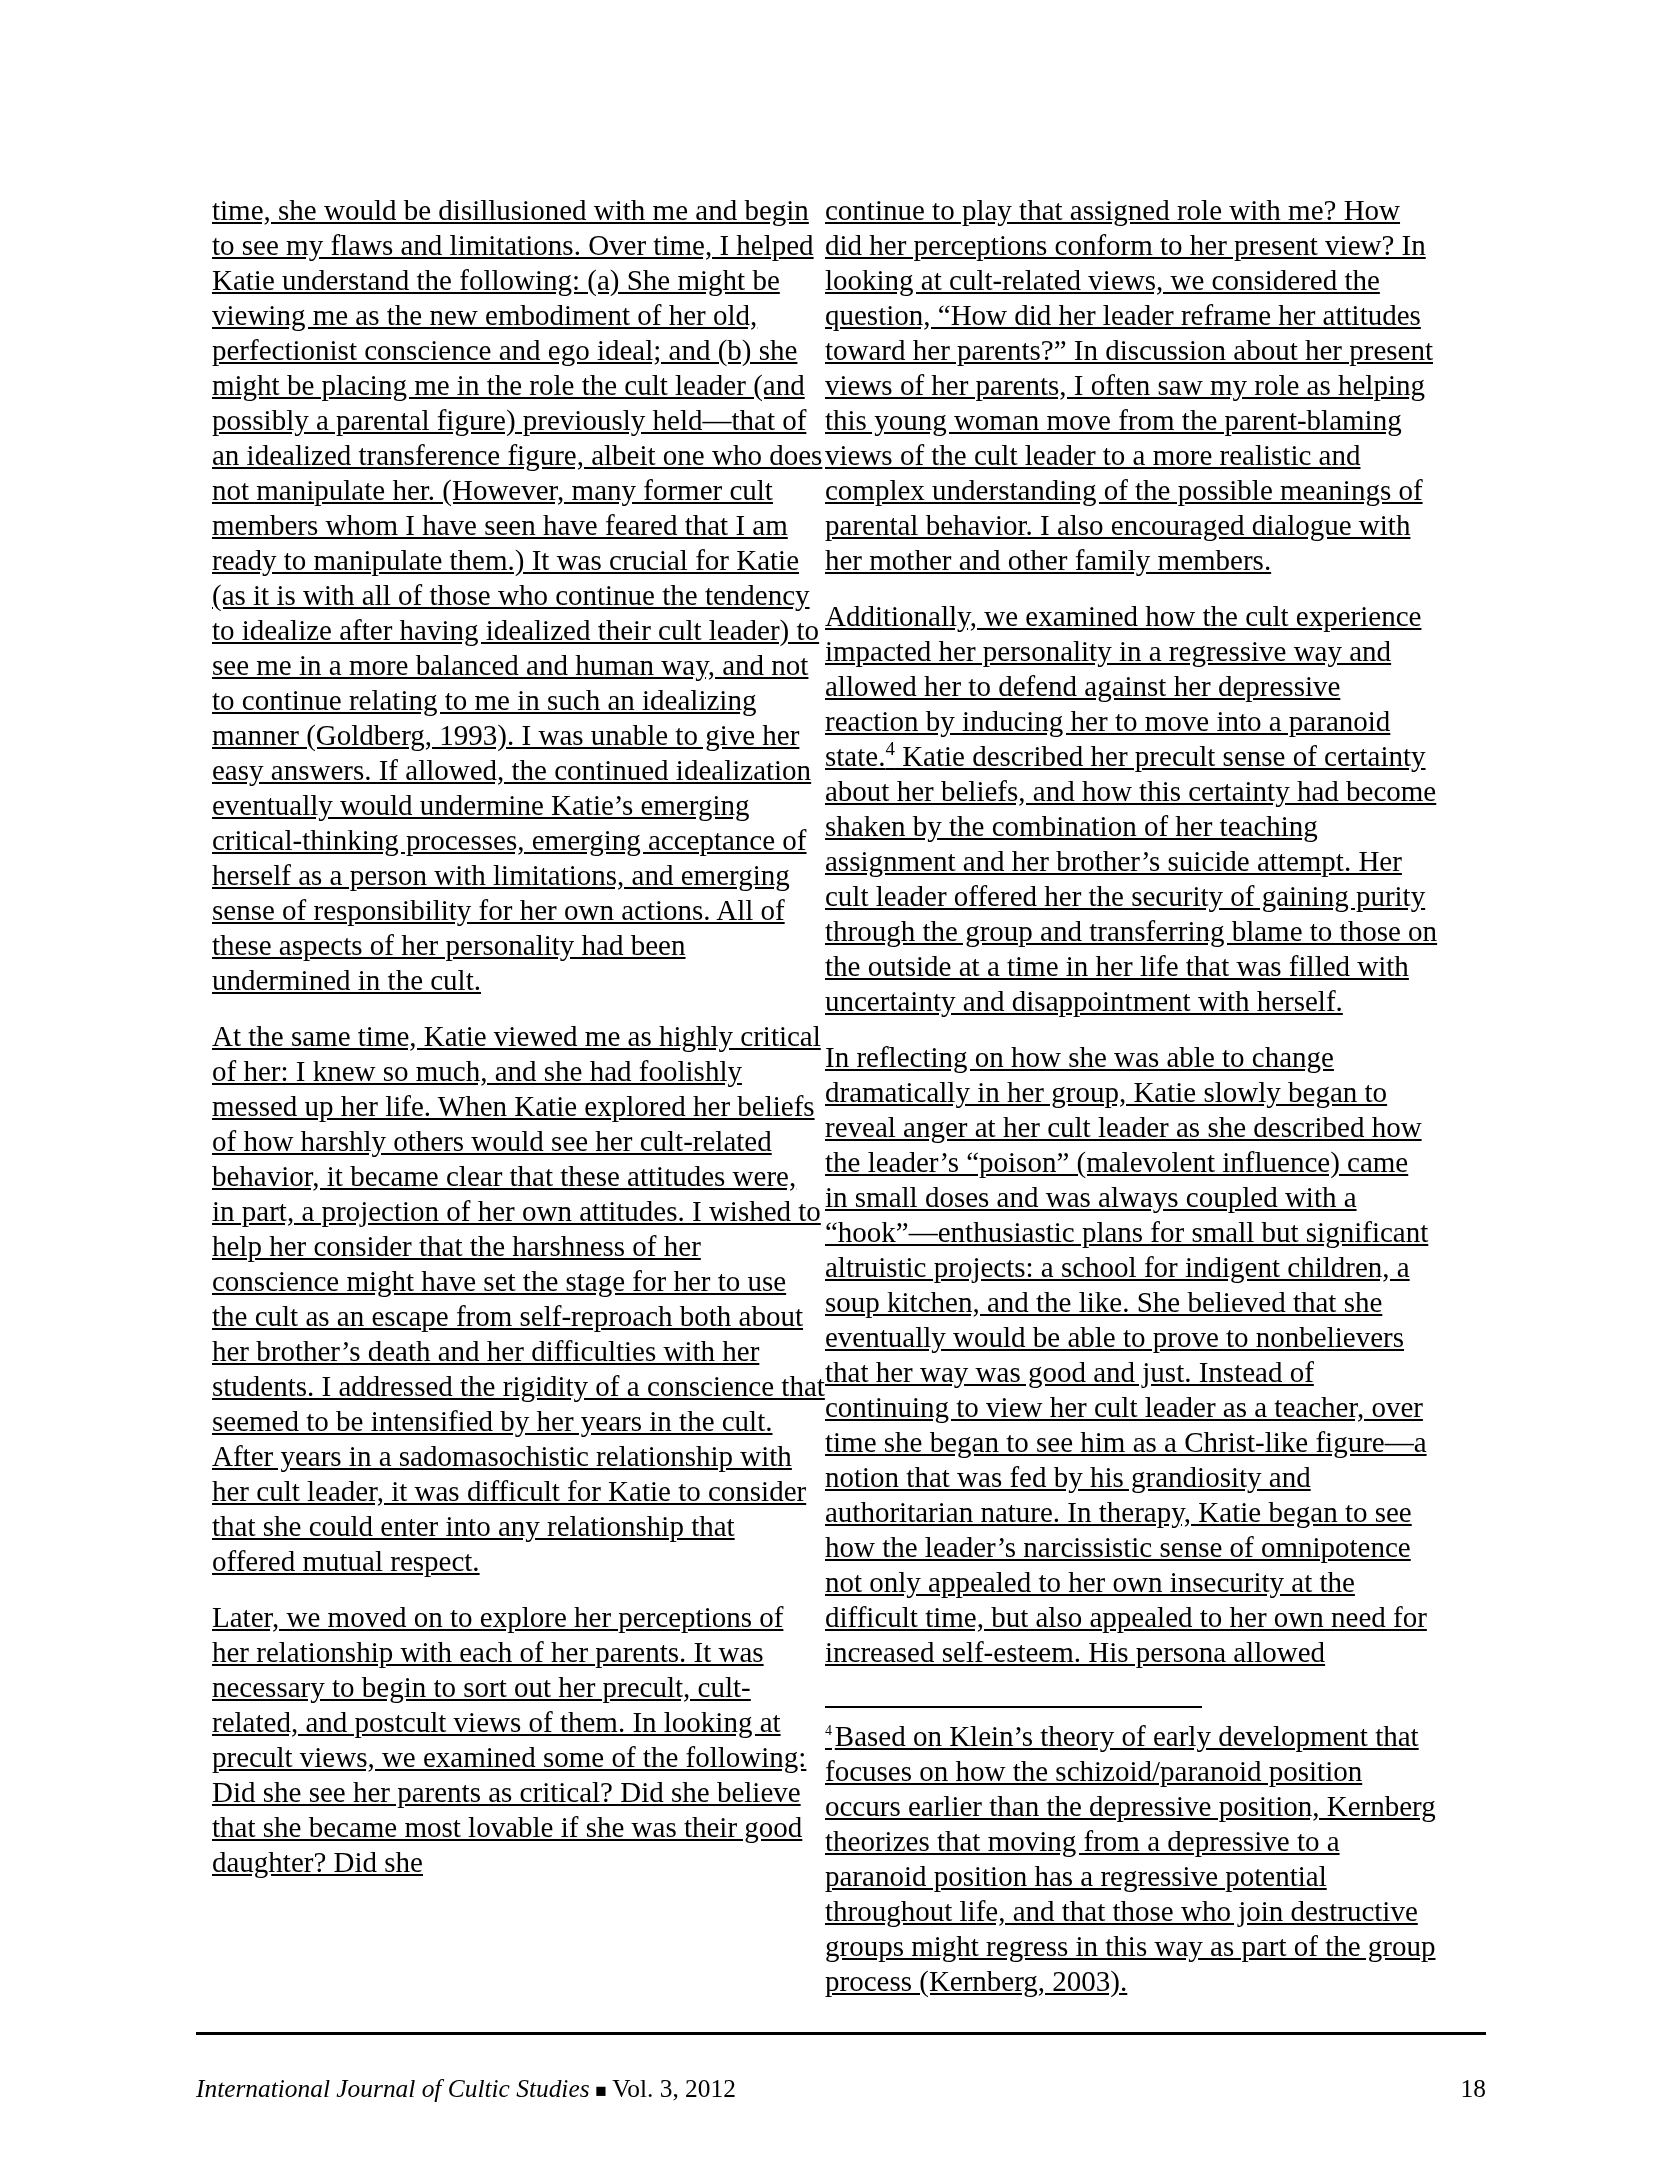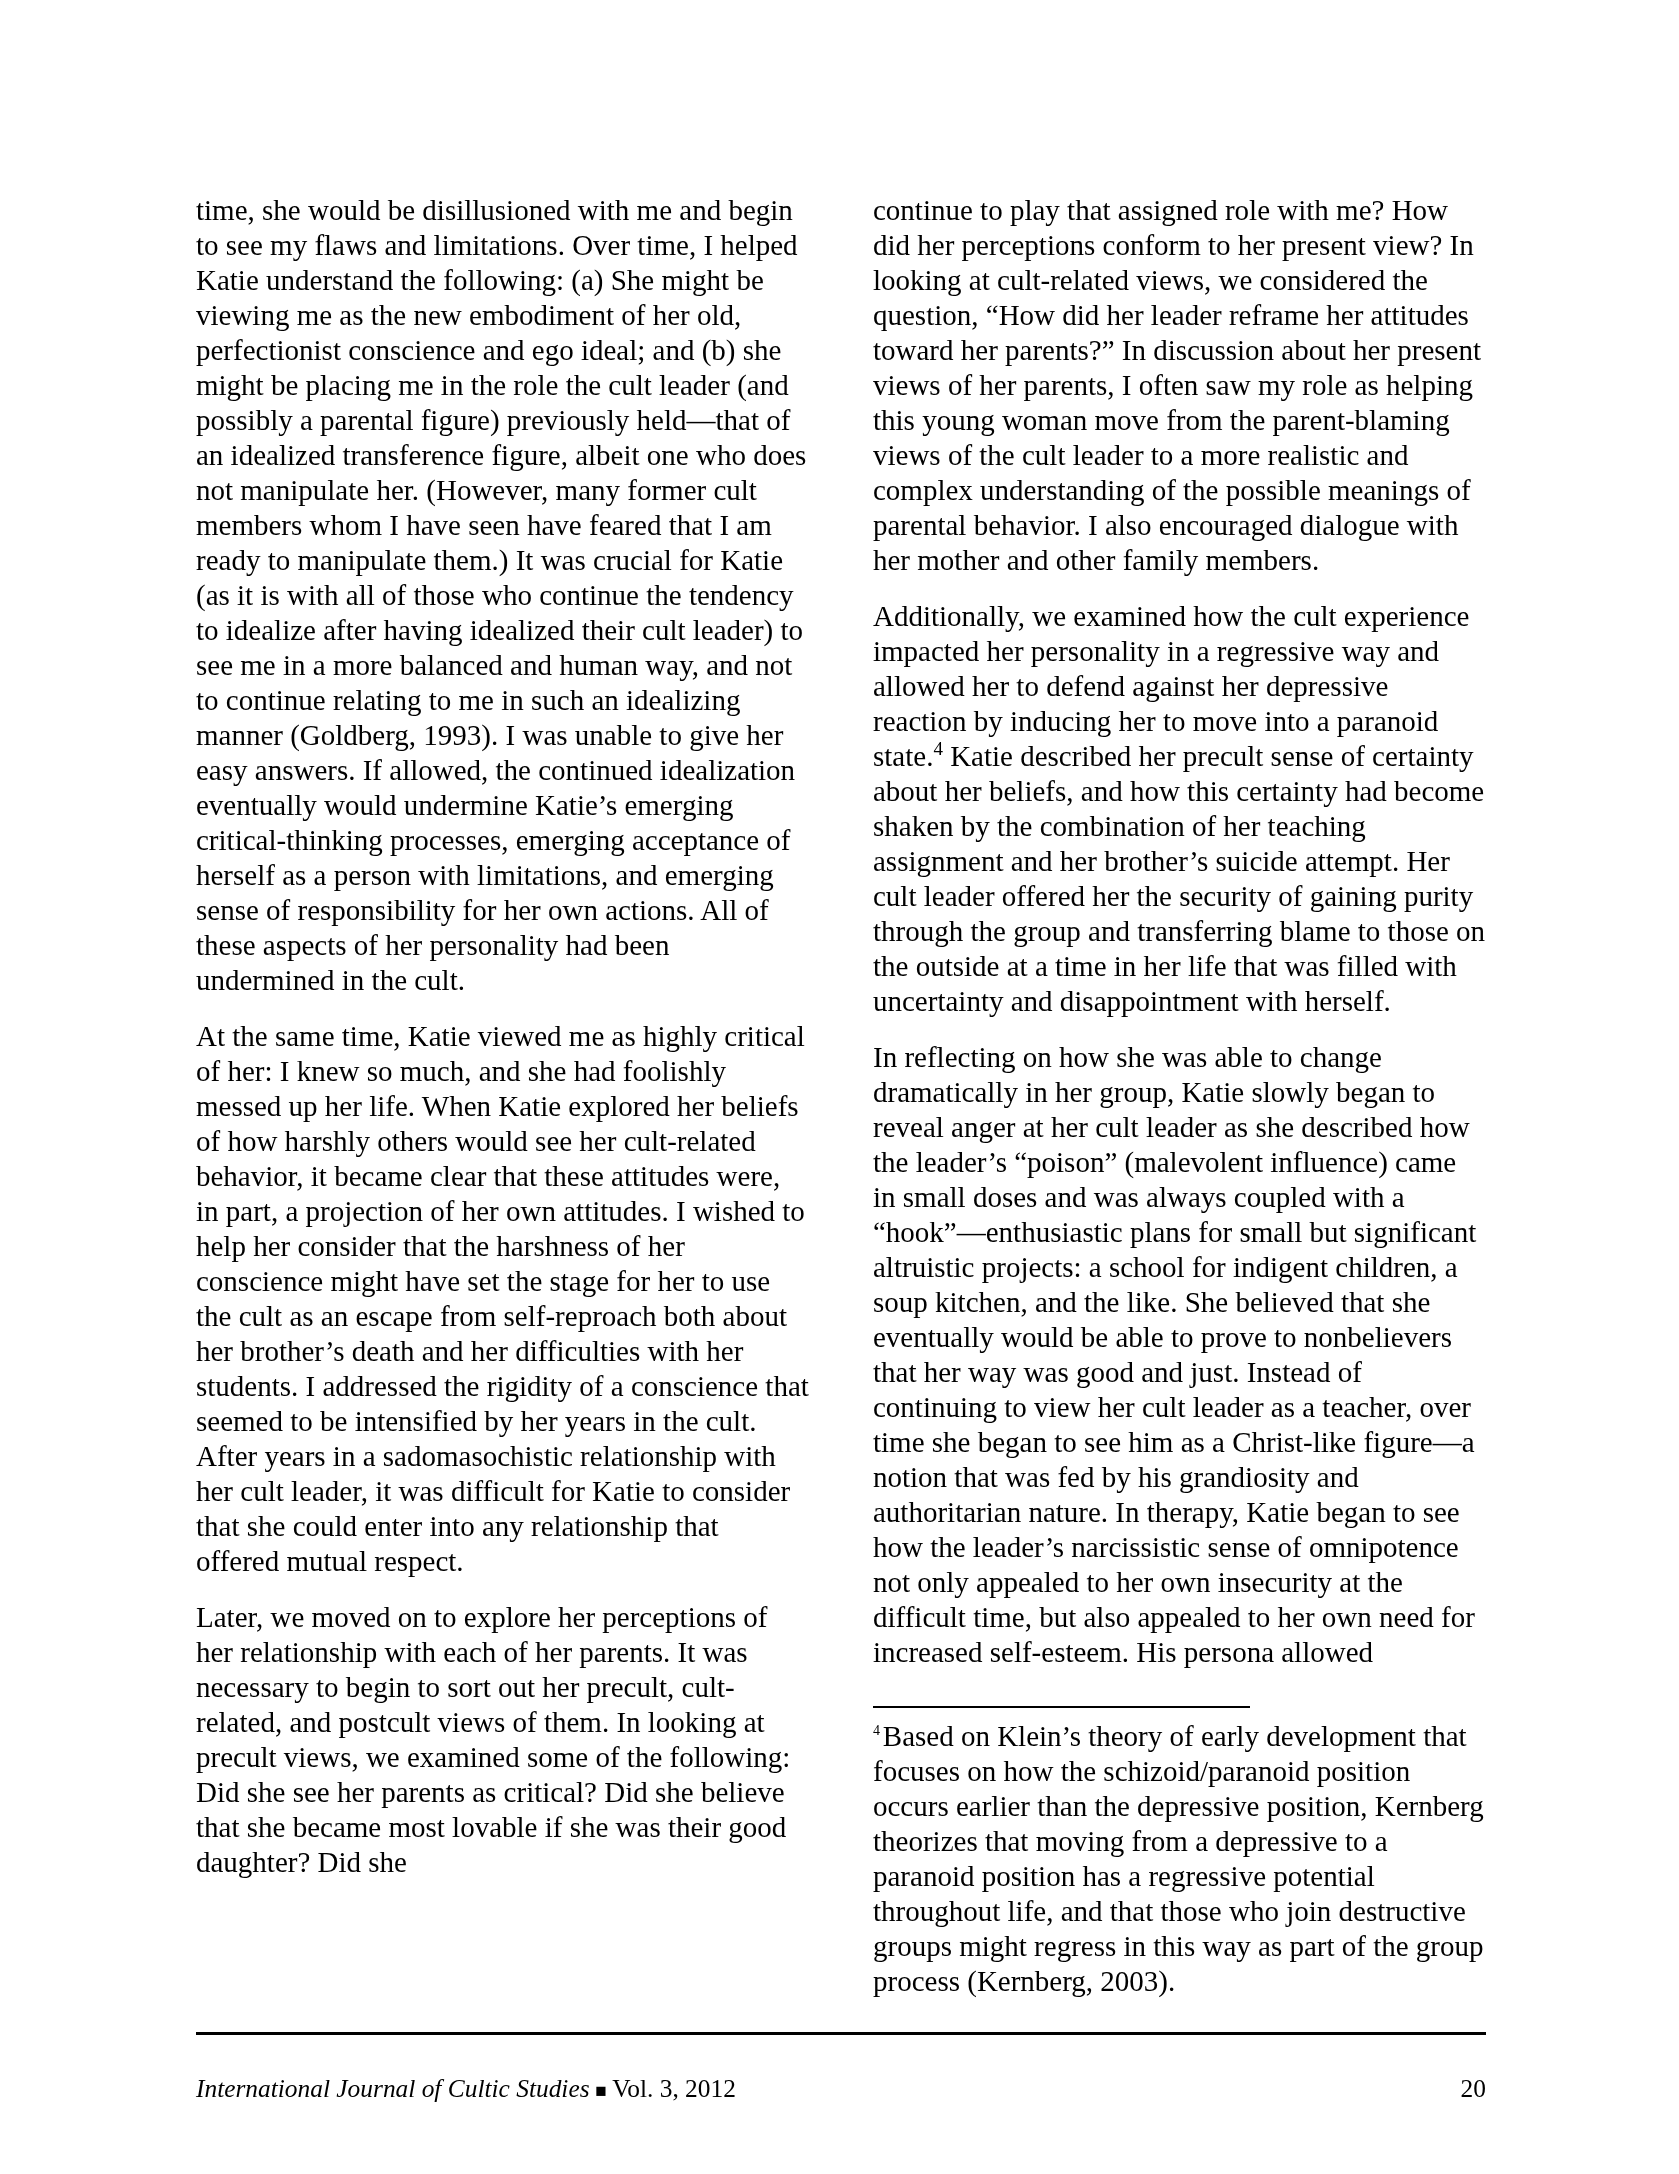--- a/index.html
+++ b/index.html
@@ -14,26 +14,26 @@
   .page {
     position: relative;
     width: 1680px;
     height: 2174px;
     background: #ffffff;
     box-sizing: border-box;
     overflow: hidden;
   }
   .content {
     position: absolute;
-    left: 196px;
+    left: 212px;
     top: 193px;
     width: 1290px;
     height: 1827px;
     display: flex;
-    gap: 64px;
+    text-decoration: underline;
   }
   .col {
     width: 613px;
     display: flex;
     flex-direction: column;
   }
   .col p {
     margin: 0 0 21px 0;
     font-size: 29px;
     line-height: 35px;
@@ -129,17 +129,17 @@
         <p class="footnote"><span class="fn-marker">4</span><span>Based on Klein’s theory of early development that focuses on how the schizoid/paranoid position occurs earlier than the depressive position, Kernberg theorizes that moving from a depressive to a paranoid position has a regressive potential throughout life, and that those who join destructive groups might regress in this way as part of the group process (Kernberg, 2003).</span></p>
       </div>
     </div>
 
   </div>
 
   <div class="footer-rule"></div>
 
   <div class="footer">
     <div class="footer-left"><span>International Journal of Cultic Studies</span><span class="sep">■</span><span class="vol">Vol. 3, 2012</span></div>
-    <div class="footer-right">20</div>
+    <div class="footer-right">18</div>
   </div>
 
 </div>
 
 
 </body></html>

